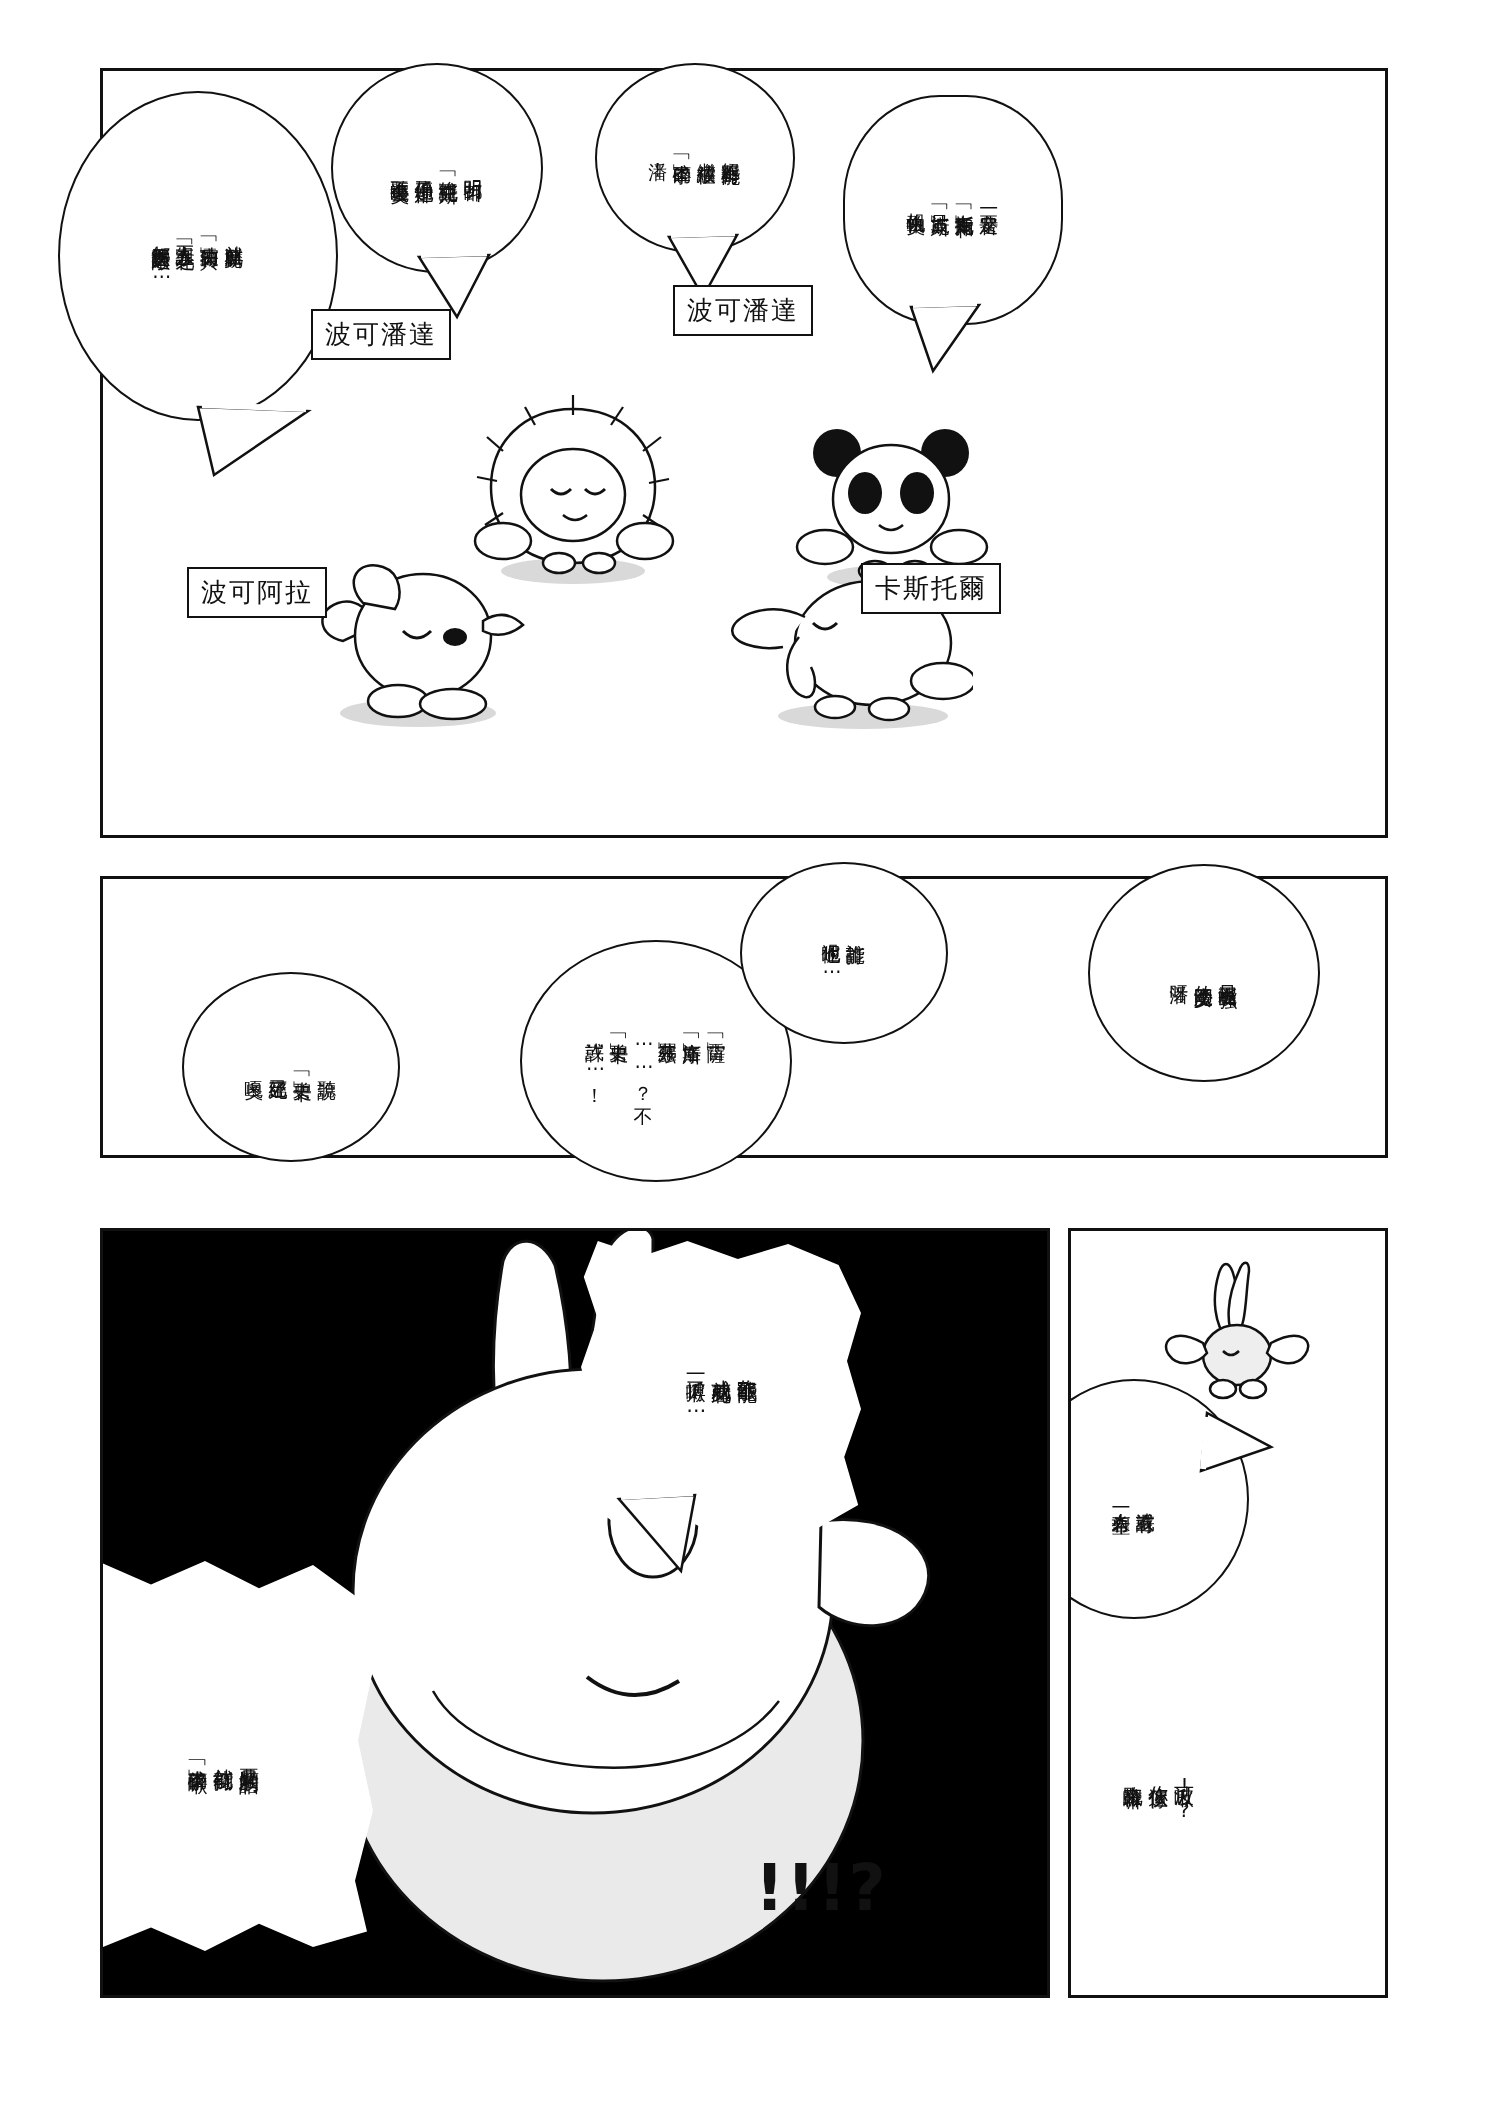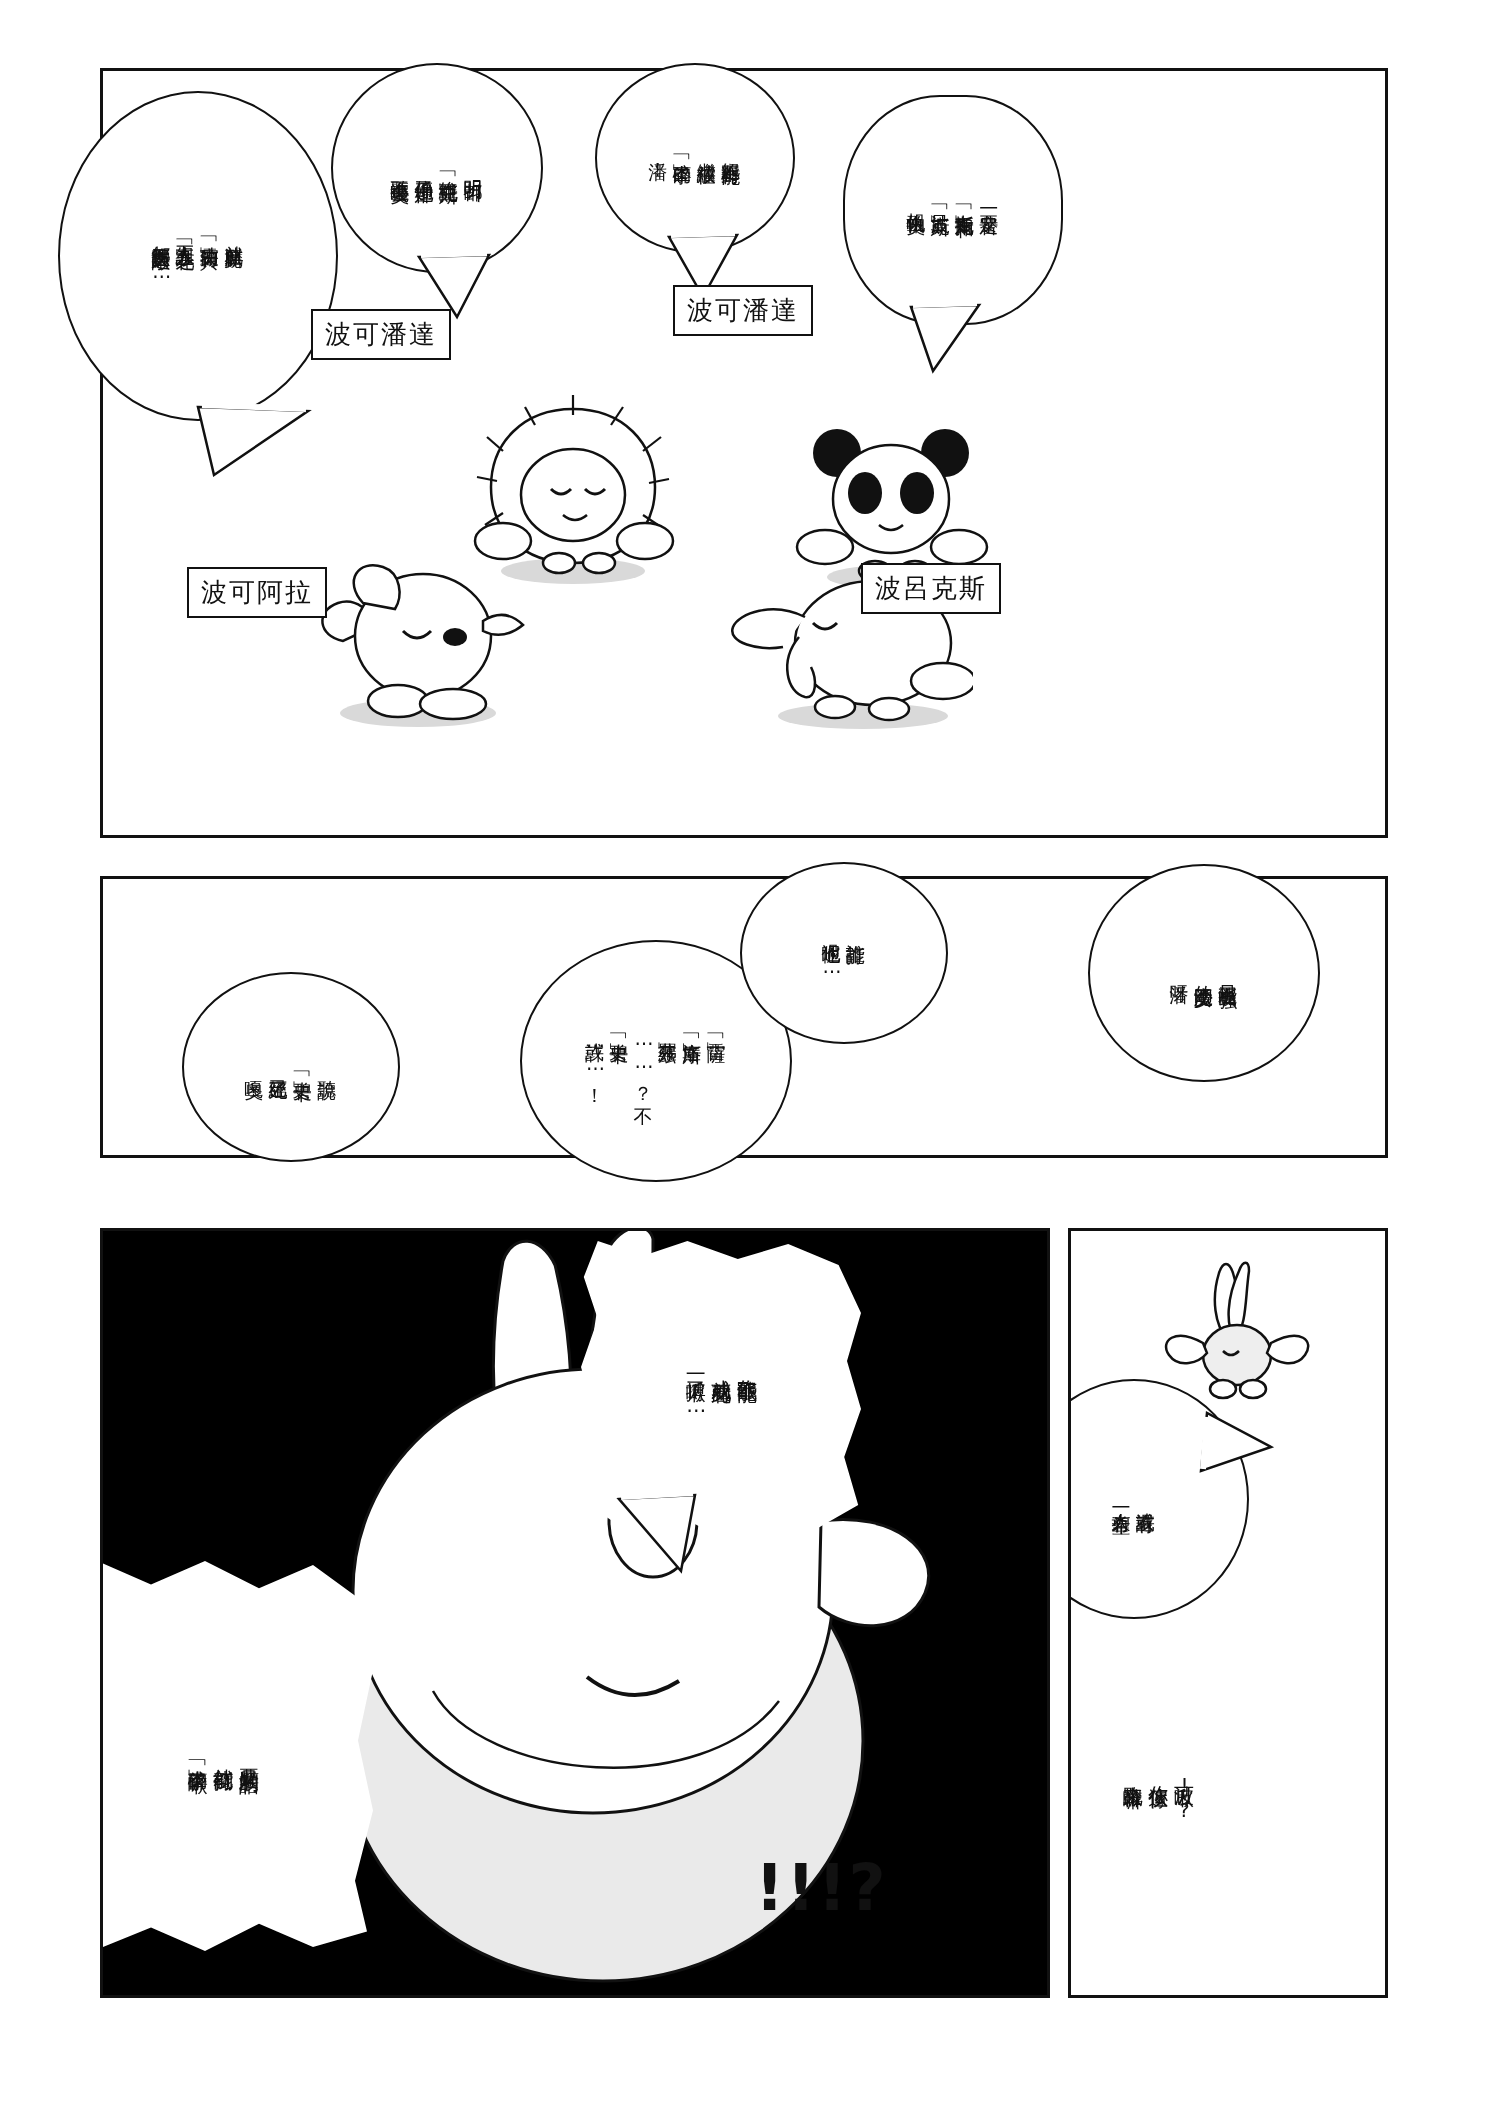--- a/index.html
+++ b/index.html
@@ -194,21 +194,21 @@
     <div class="namebox" style="left:208px;top:238px;">
       <span>波可潘達</span>
     </div>
     <div class="namebox" style="left:570px;top:214px;">
       <span>波可潘達</span>
     </div>
     <div class="namebox" style="left:84px;top:496px;">
       <span>波可阿拉</span>
     </div>
     <div class="namebox" style="left:758px;top:492px;">
-      <span>波呂克斯</span>
+      <span>卡斯托爾</span>
     </div>
   </div>
 
   <div class="panel" id="panel-middle" style="left:100px;top:876px;width:1288px;height:282px;">
   </div>
 
   <div class="bubble" style="left:182px;top:972px;width:218px;height:190px;">
     <div class="vtext">聽說
 「史碧卡」
 已經死了

